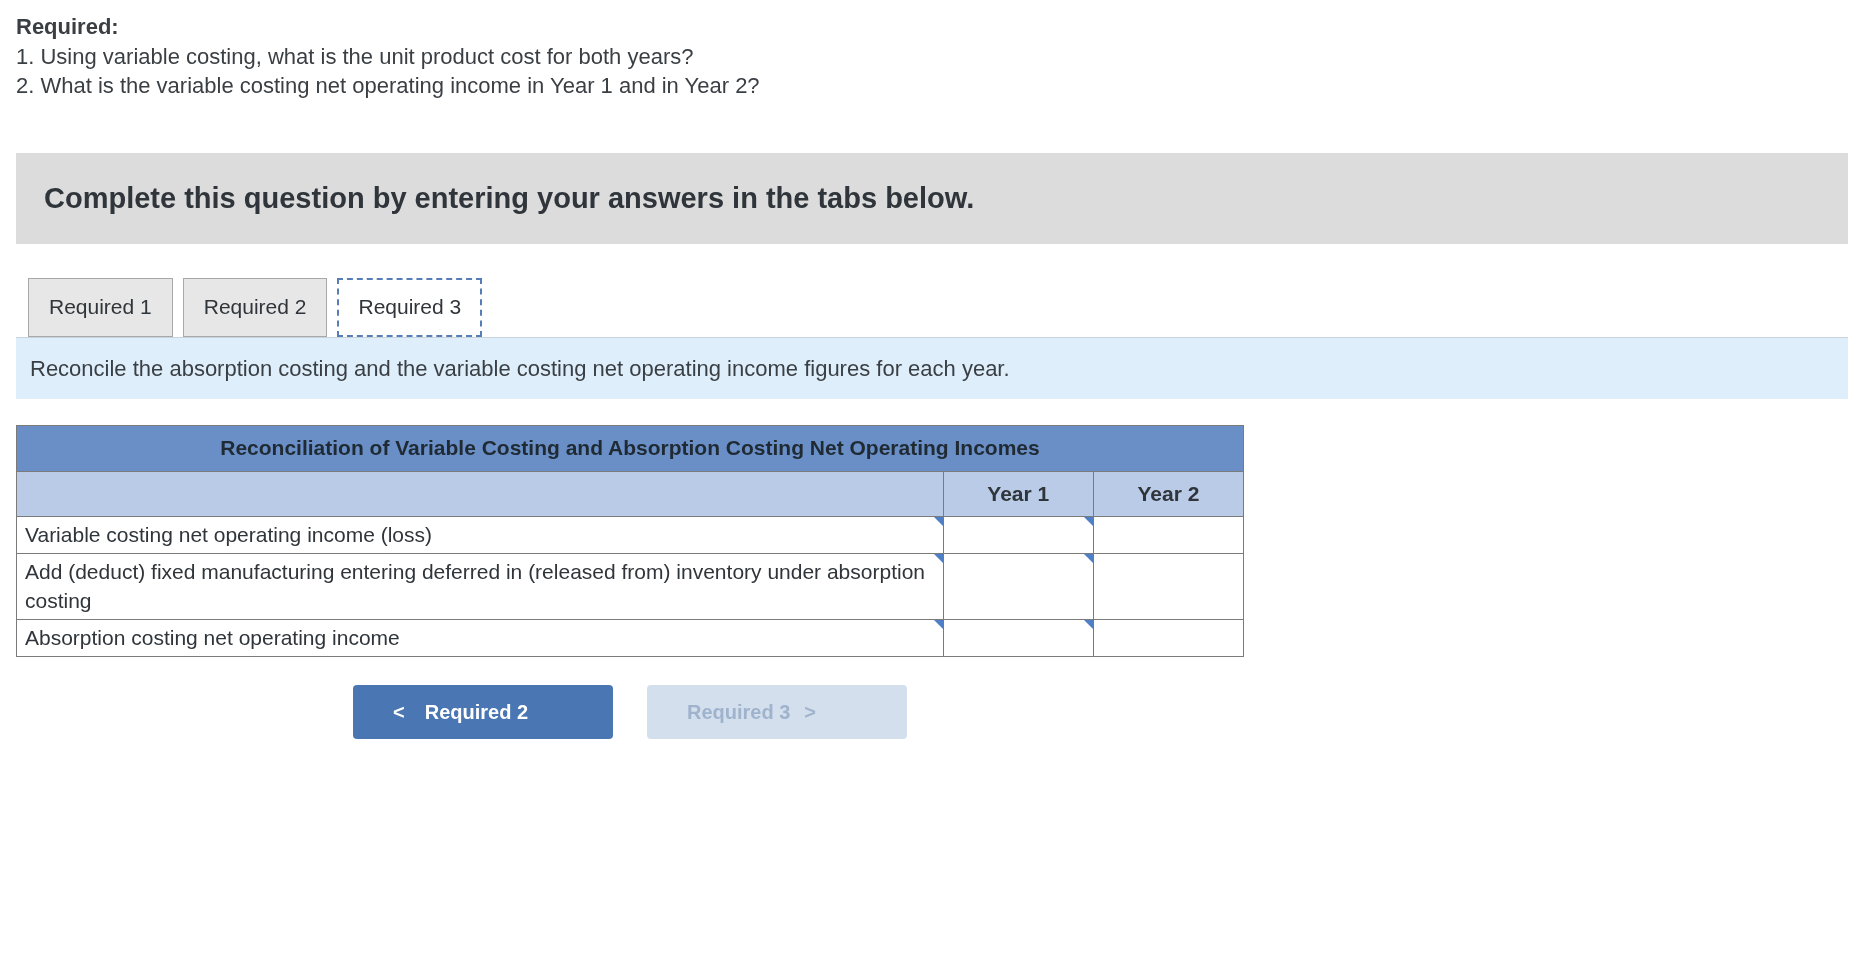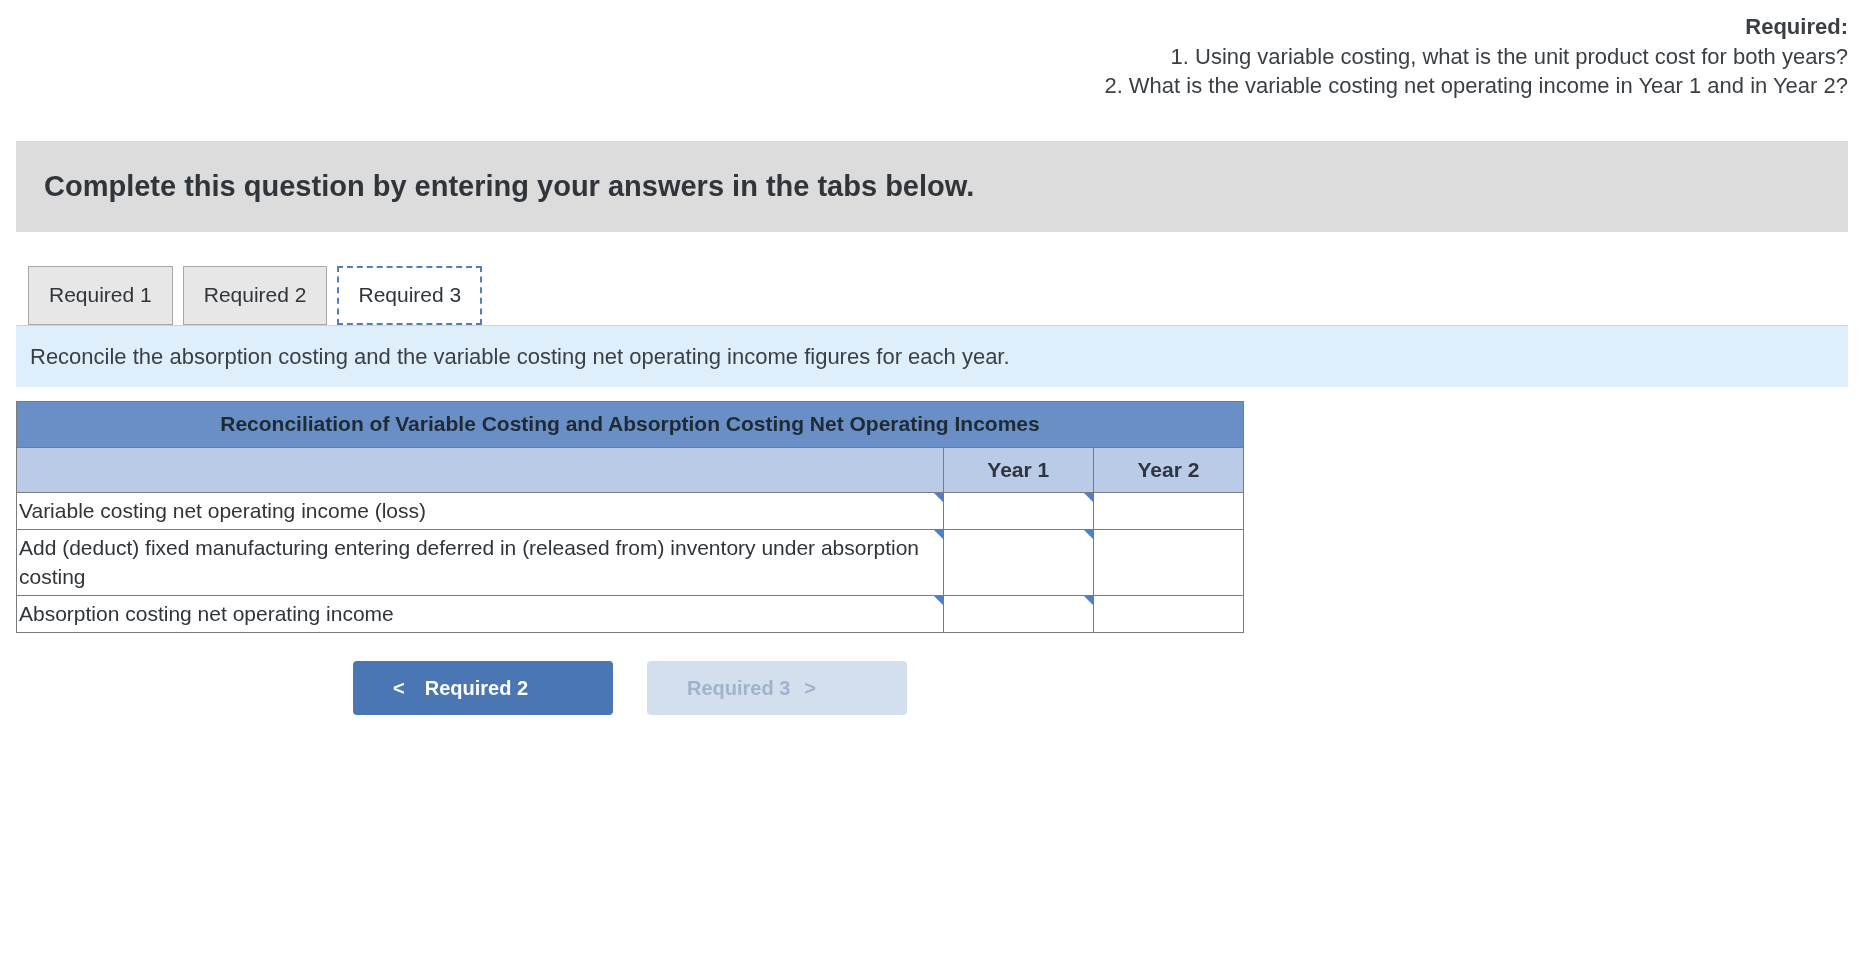--- a/index.html
+++ b/index.html
@@ -5,21 +5,21 @@
   * { box-sizing: border-box; margin: 0; padding: 0; }
   body {
     font-family: -apple-system, BlinkMacSystemFont, "Segoe UI", Arial, sans-serif;
     background: #ffffff;
     padding: 12px 16px;
     color: #3a3f44;
     font-size: 22px;
     line-height: 1.35;
   }
   .required-header { font-weight: 700; color: #2f353a; }
-  .question-list { margin-bottom: 40px; text-align: right; }
+  .question-list { margin-bottom: 52px; }
   .question-list div { color: #3a3f44; }
   .instruction-bar {
     background: #dcdcdc;
     padding: 26px 28px;
     font-weight: 700;
     color: #2f353a;
     margin-bottom: 34px;
     font-size: 29px;
   }
   .tabs-row { display: flex; padding-left: 12px; text-align: center; }
@@ -37,21 +37,21 @@
     border: 2px dashed #567db8;
     border-bottom: 2px dashed #567db8;
     padding: 13px 19px;
   }
   .tab-instruction {
     background: #dfeefb;
     padding: 16px 14px;
     border-top: 1px solid #c9d3db;
     font-size: 22px;
     color: #3a3f44;
-    margin-bottom: 0;
+    margin-bottom: 12px;
   }
   .table-wrap { padding: 14px 0 0 0; }
   table.recon {
     border-collapse: collapse;
     width: 1228px;
   }
   table.recon th, table.recon td {
     border: 1px solid #7b7b7b;
     font-size: 21px;
     vertical-align: middle;
@@ -66,21 +66,21 @@
   .header-row th {
     background: #b9cbe6;
     font-weight: 700;
     text-align: center;
     padding: 8px 18px;
     color: #2f353a;
   }
   .header-row th.blank-header { background: #b9cbe6; }
   .label-cell {
     background: #ffffff;
-    padding: 4px 2px;
+    padding: 4px 8px;
     color: #2f353a;
     text-align: left;
     width: 926px;
   }
   .input-cell {
     background: #ffffff;
     width: 150px;
     padding: 0;
     position: relative;
     height: 32px;

